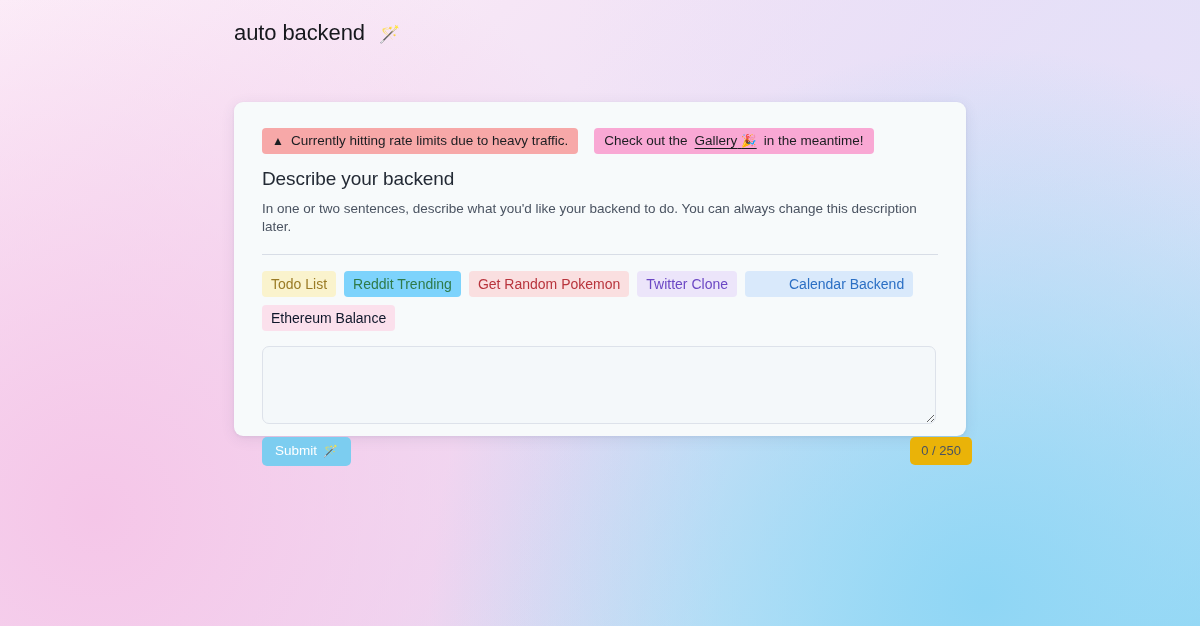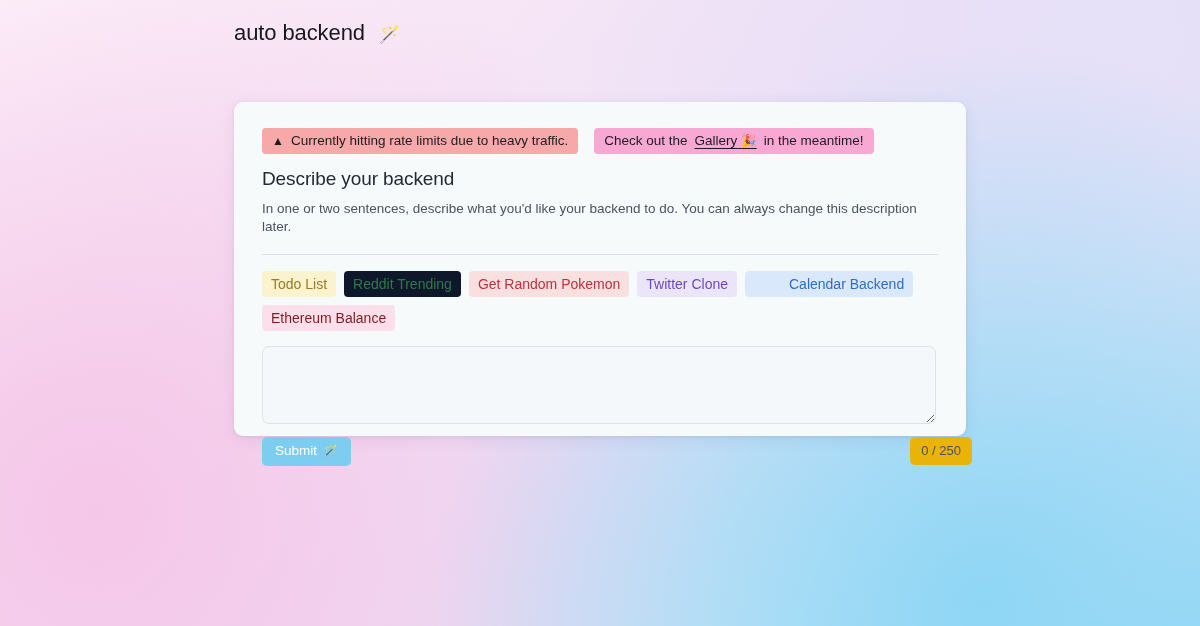--- a/index.html
+++ b/index.html
@@ -198,25 +198,25 @@
       </div>
     </div>
 
     <h2 class="section-title">Describe your backend</h2>
     <p class="section-desc">In one or two sentences, describe what you'd like your backend to do. You can always change this description later.</p>
 
     <hr class="divider">
 
     <div class="chip-row">
       <span class="chip" style="background: rgb(250, 243, 205); color: rgb(154, 123, 37);">Todo List</span>
-      <span class="chip" style="background: #0f172a; color: rgb(47, 122, 73);">Reddit Trending</span>
+      <span class="chip" style="background: #7dd3fc; color: rgb(47, 122, 73);">Reddit Trending</span>
       <span class="chip" style="background: rgb(250, 223, 224); color: rgb(184, 52, 60);">Get Random Pokemon</span>
       <span class="chip" style="background: rgb(236, 229, 250); color: rgb(107, 71, 196);">Twitter Clone</span>
       <span class="chip" style="background: rgb(217, 233, 251); color: rgb(43, 111, 196); padding-left: 44px;">Calendar Backend</span>
-      <span class="chip" style="background: rgb(251, 224, 236); color: #7f1d1d;">Ethereum Balance</span>
+      <span class="chip" style="background: rgb(251, 224, 236); color: #0f172a;">Ethereum Balance</span>
     </div>
 
     <textarea class="prompt-input" placeholder="" style=""></textarea>
 
     <div class="action-row">
       <button class="submit-button">
         <span>Submit</span>
         <span class="wand-glyph">🪄</span>
       </button>
       <div class="char-counter">0 / 250</div>

